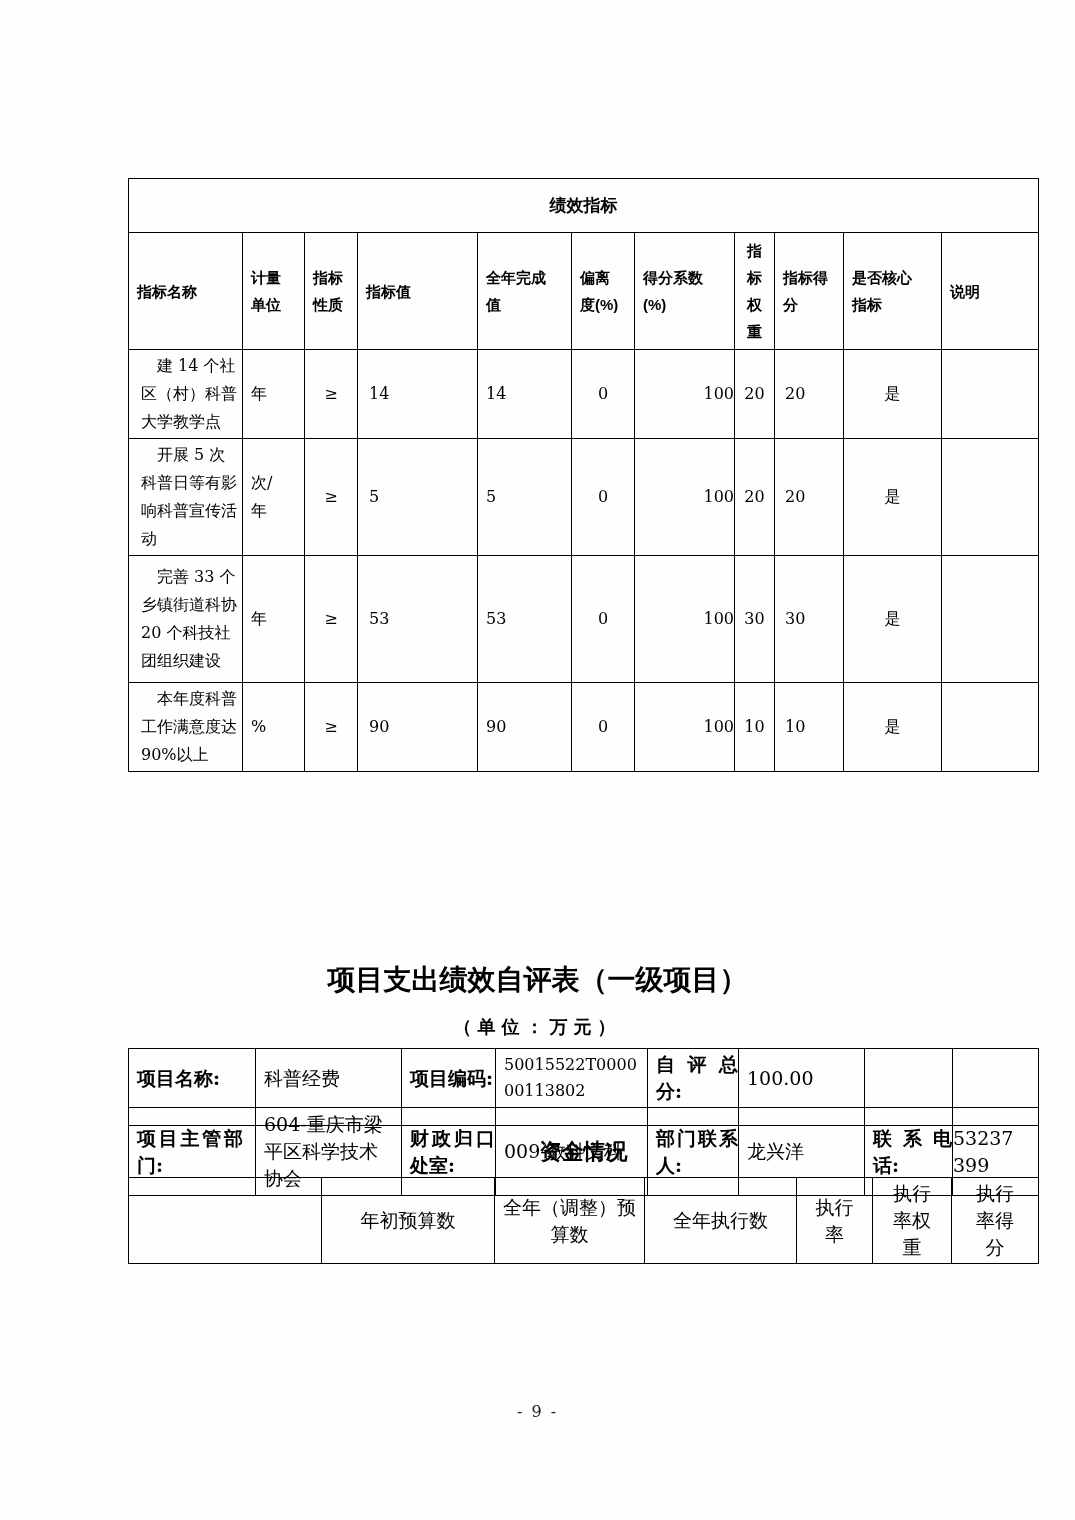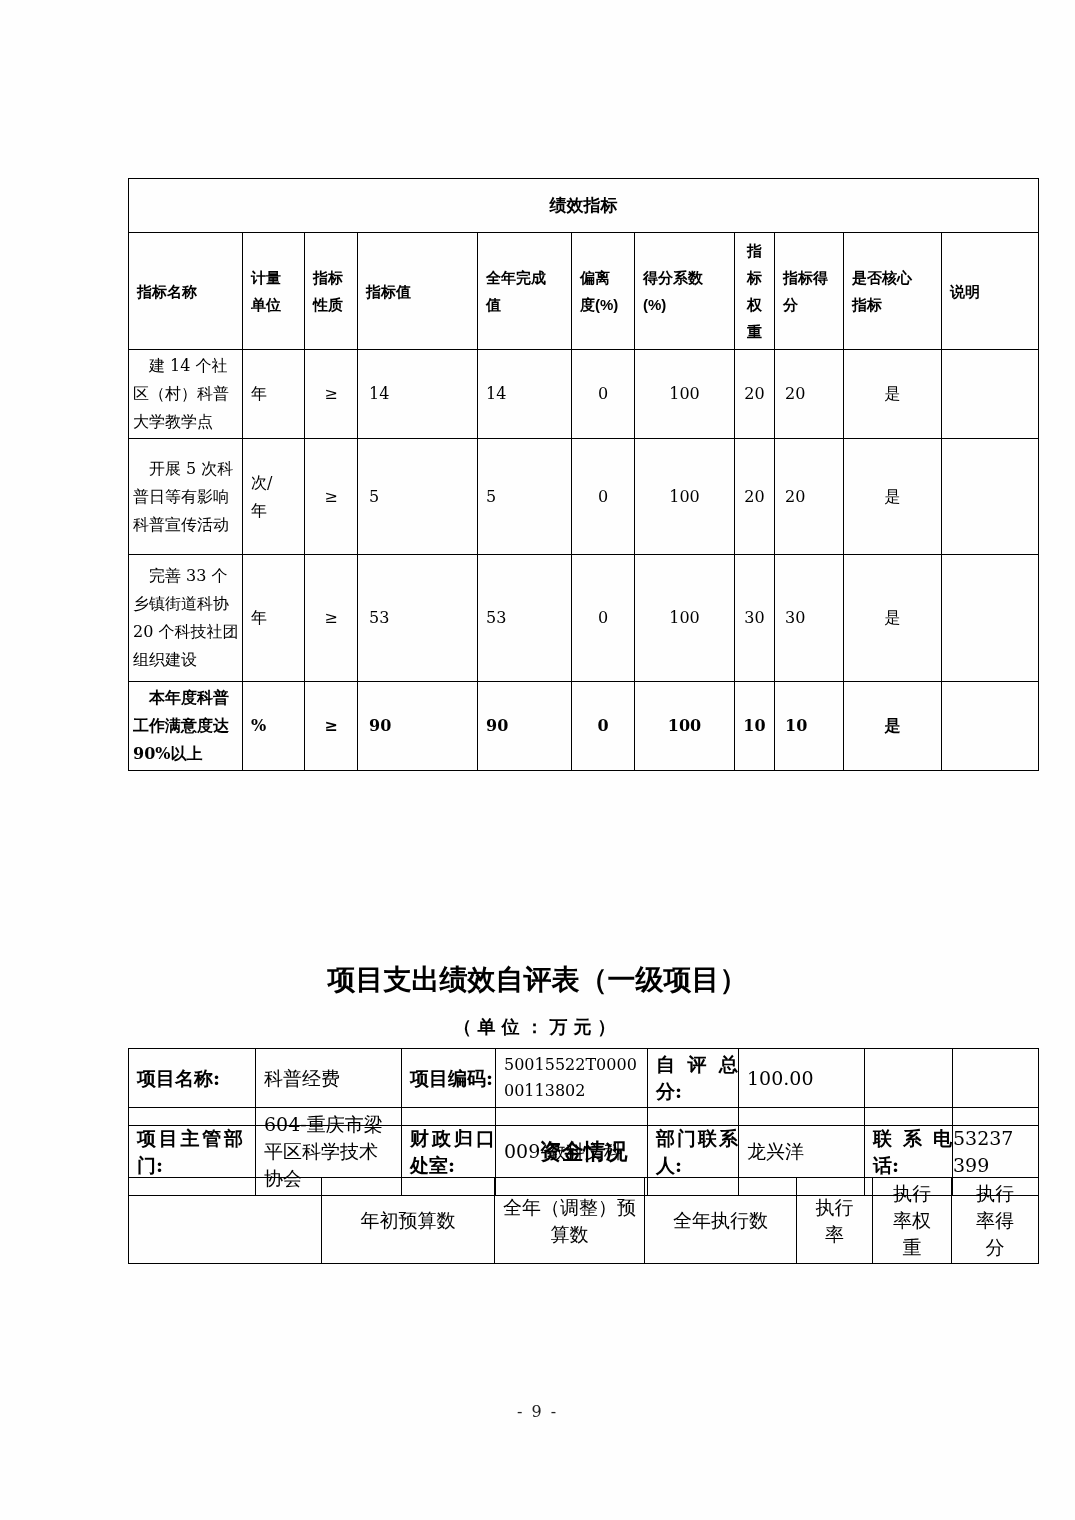--- a/index.html
+++ b/index.html
@@ -44,28 +44,28 @@
     line-height: 27px;
     text-align: left;
     padding: 4px 12px 4px 8px;
   }
   #t1 tr.head td:nth-child(8) { padding: 4px 8px; text-align: center; }
   #t1 tr.head td:nth-child(10) { padding-right: 24px; }
   #t1 tr.rh1 { height: 89px; }
   #t1 tr.rh2 { height: 116px; margin-top: 8px; }
   #t1 tr.rh3 { height: 127px; }
   #t1 tr.rh4 { height: 118px; }
-  #t1 tr.rh5 { height: 85px; font-weight: bold; }
-  #t1 td.name   { text-align: left; padding: 2px 3px 2px 4px; text-indent: 16px; }
+  #t1 tr.rh5 { height: 85px; }
+  #t1 td.name   { text-align: left; padding: 2px 3px 2px 12px; text-indent: 16px; }
   #t1 td.unit   { text-align: left; padding-left: 8px; padding-right: 16px; }
   #t1 td.nature { text-align: center; }
   #t1 td.target { text-align: left; padding-left: 11px; }
   #t1 td.completed { text-align: left; padding-left: 8px; }
   #t1 td.deviation { text-align: center; }
-  #t1 td.coefficient { text-align: center; padding-left: 0; }
+  #t1 td.coefficient { text-align: right; padding-left: 0; }
   #t1 td.weight { text-align: center; }
   #t1 td.score  { text-align: left; padding-left: 10px; }
   #t1 td.core   { text-align: center; }
   
   #eval-title {
     position: absolute;
     left: 0; top: 958px;
     width: 100%;
     text-align: center;
     font-size: 28px;

